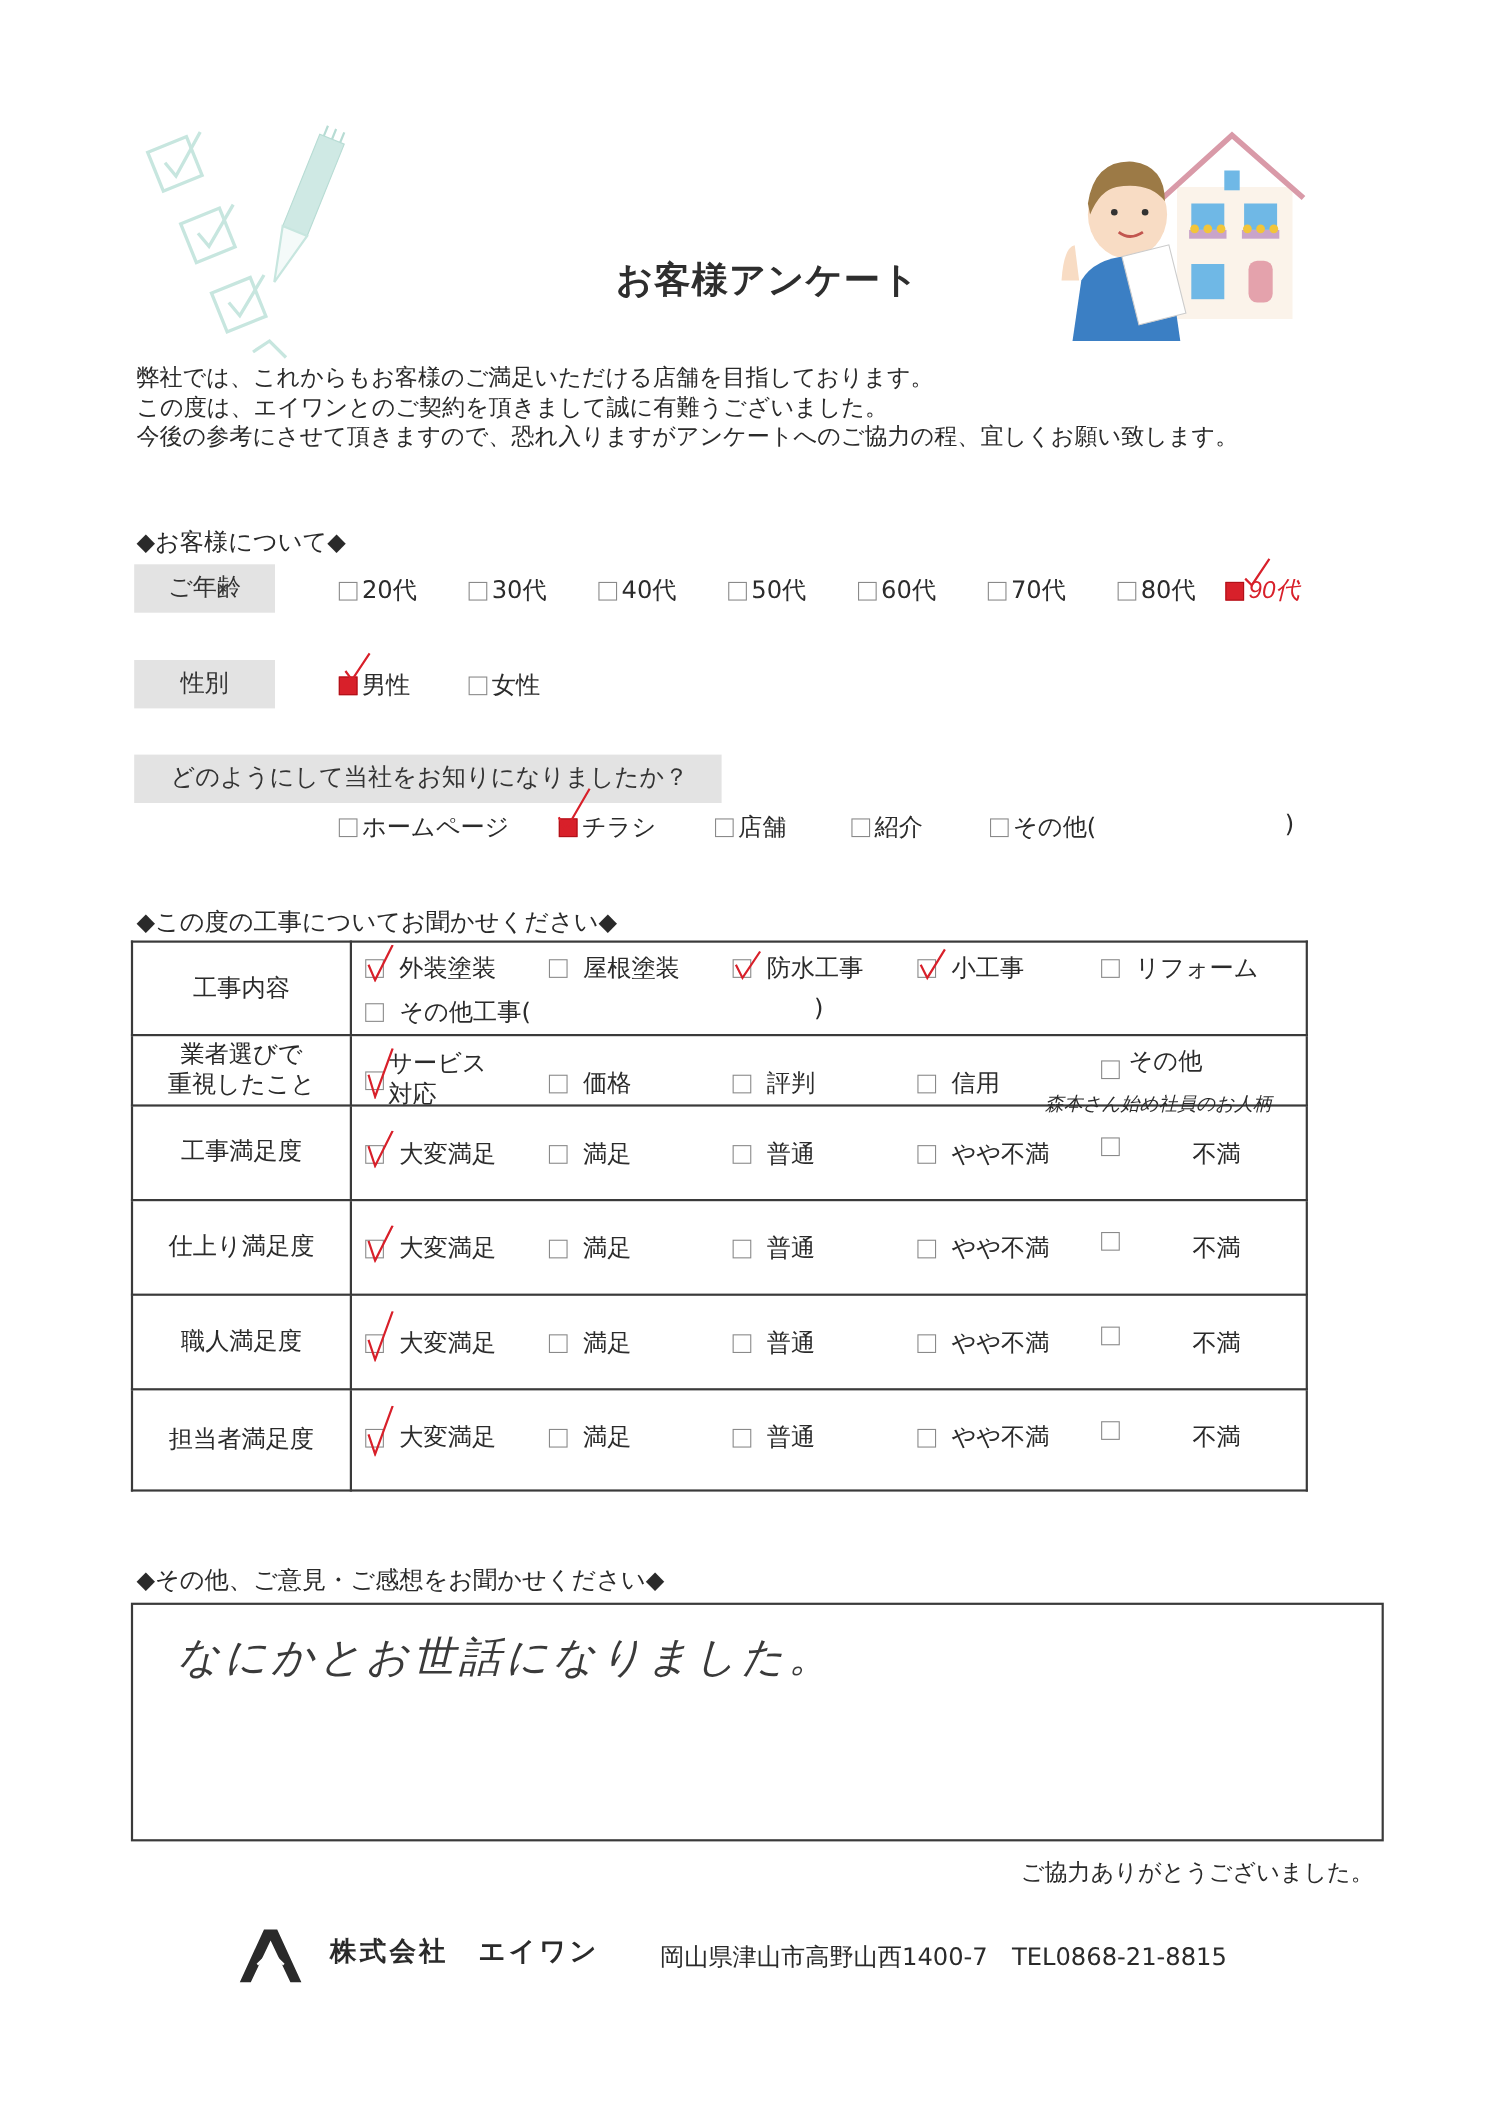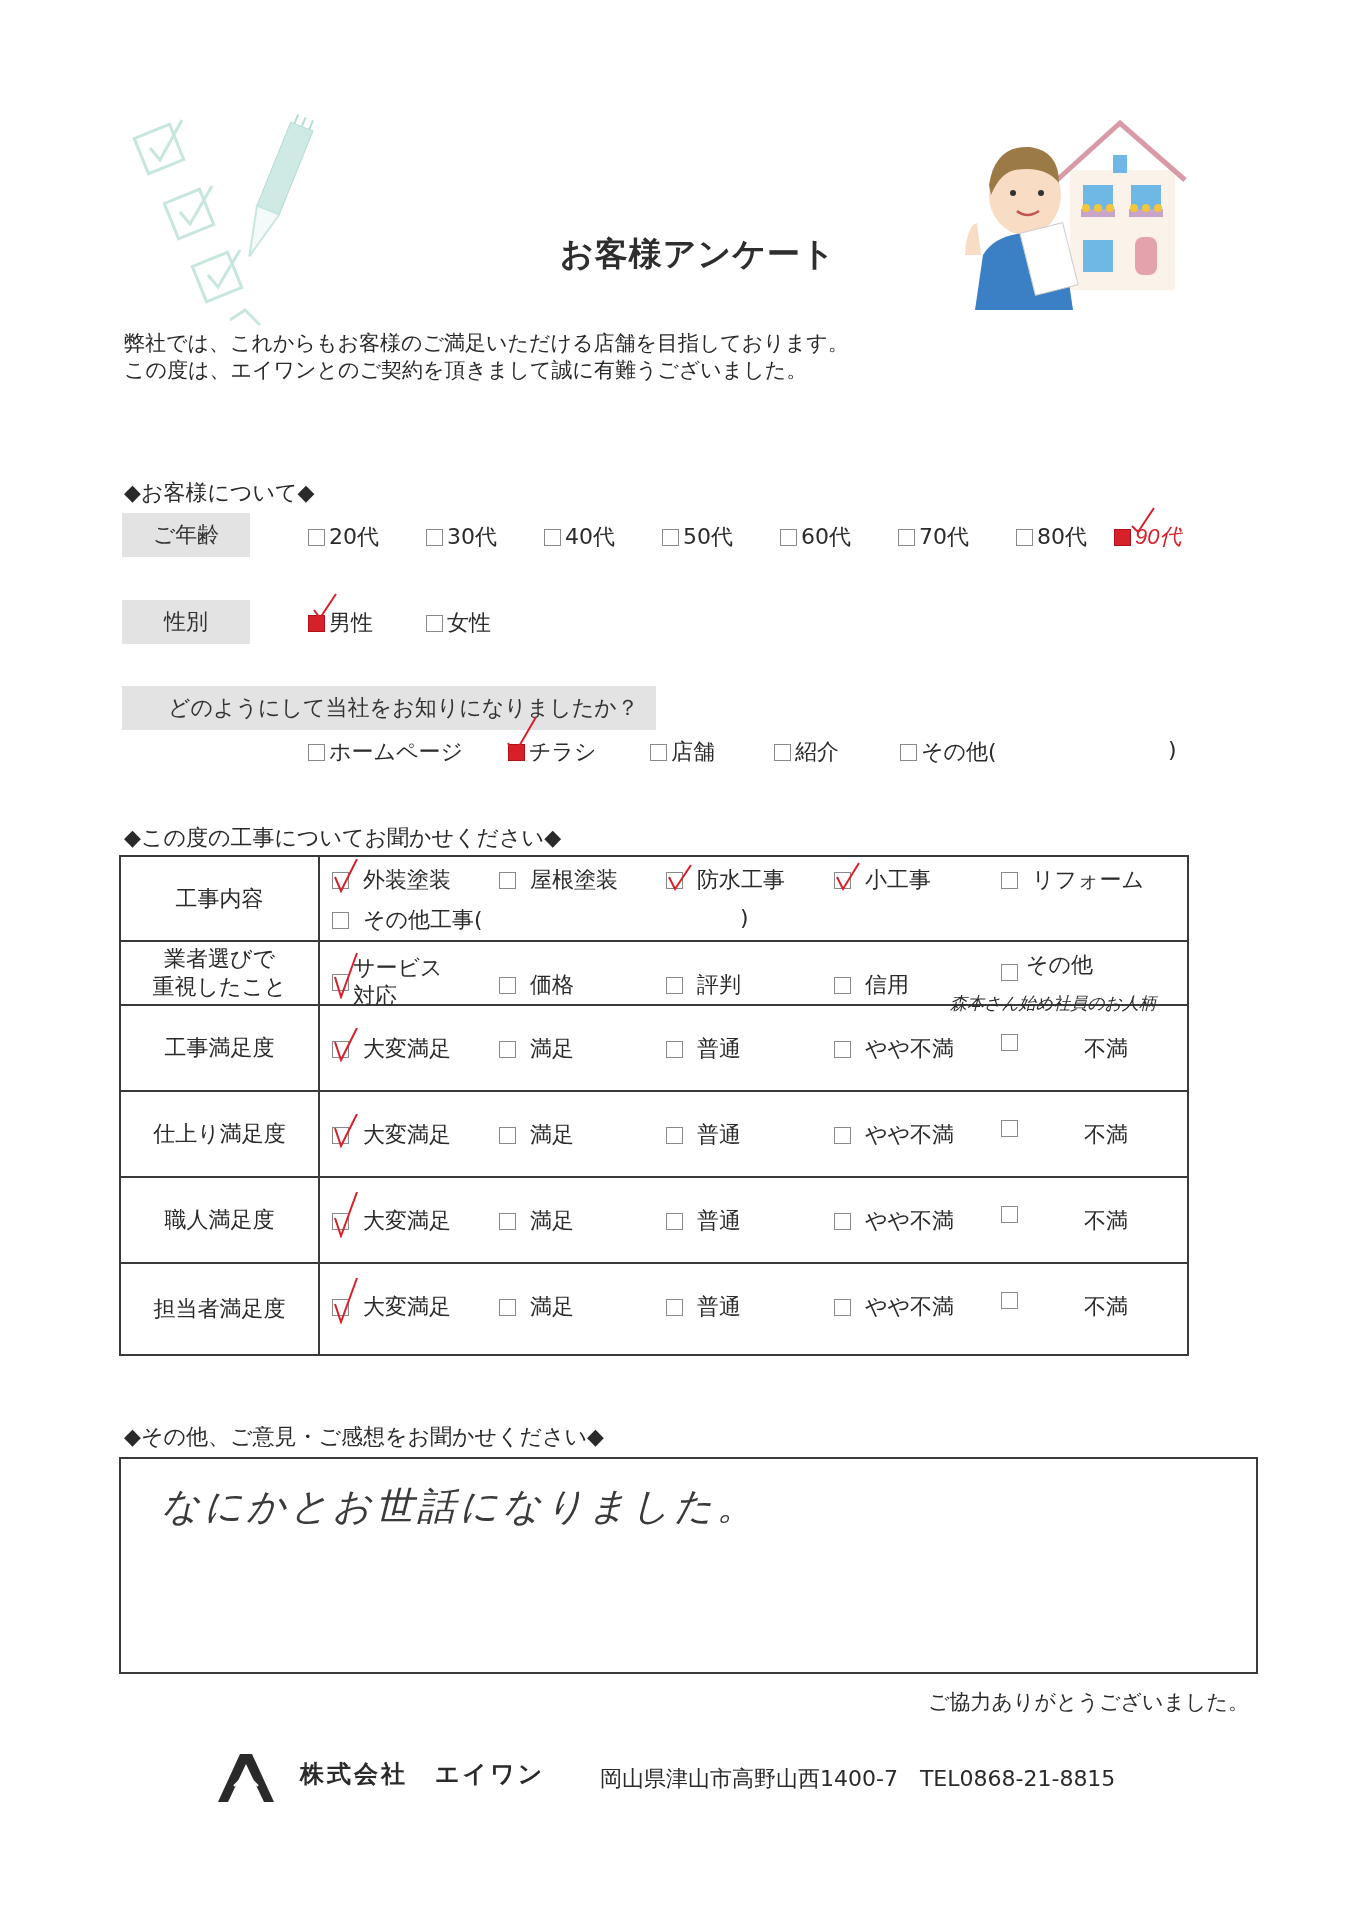--- a/index.html
+++ b/index.html
@@ -90,20 +90,21 @@
     <circle cx="86" cy="78" r="3" fill="#333"></circle>
   <path d="M62 96 Q72 104 84 96" stroke="#c2564f" stroke-width="2.5" fill="none"></path>
   <path d="M20 195 L28 140 Q40 120 70 118 Q100 120 110 140 L118 195 Z" fill="#3b7fc4"></path>
   <path d="M10 140 Q12 110 22 108 L26 140 Z" fill="#f8dcc4"></path>
   <rect x="72" y="112" width="44" height="64" fill="#fff" stroke="#ccc" transform="rotate(-14 94 144)"></rect>
 </svg>
 
 <div class="abs intro">
   <div>弊社では、これからもお客様のご満足いただける店舗を目指しております。</div>
   <div>この度は、エイワンとのご契約を頂きまして誠に有難うございました。</div>
+  <div>今後の参考にさせて頂きますので、恐れ入りますがアンケートへのご協力の程、宜しくお願い致します。</div>
 </div>
 
 <div class="abs section-h" style="left:124px;top:478px">◆お客様について◆</div>
 
 <div class="abs gray-label" style="left:122px;top:513px;width:128px">ご年齢</div>
 <div class="abs" style="left:308px;top:522px;width:900px;height:30px">
   <label class="opt abs" style="left:0">
       <span class="box"></span>
       <span>20代</span>
     </label>
@@ -148,21 +149,21 @@
     </label>
   <svg class="abs" style="left:2px;top:-16px" width="30" height="30">
       <path d="M4 18 L10 26 L26 2" stroke="#d8202a" stroke-width="2" fill="none"></path>
     </svg>
   <label class="opt abs" style="left:118px">
       <span class="box"></span>
       <span>女性</span>
     </label>
 </div>
 
-<div class="abs gray-label" style="left:122px;top:686px;width:534px;text-align:left;padding-left:46px;box-sizing:border-box">どのようにして当社をお知りになりましたか？</div>
+<div class="abs gray-label" style="left:122px;top:686px;width:534px;text-align:left;padding-left:33px;box-sizing:border-box">どのようにして当社をお知りになりましたか？</div>
 <div class="abs" style="left:308px;top:737px;width:900px;height:30px">
   <label class="opt abs" style="left:0">
       <span class="box"></span>
       <span>ホームページ</span>
     </label>
   <label class="opt abs" style="left:200px">
       <span class="box filled"></span>
       <span>チラシ</span>
     </label>
   <svg class="abs" style="left:198px;top:-22px" width="32" height="44">

